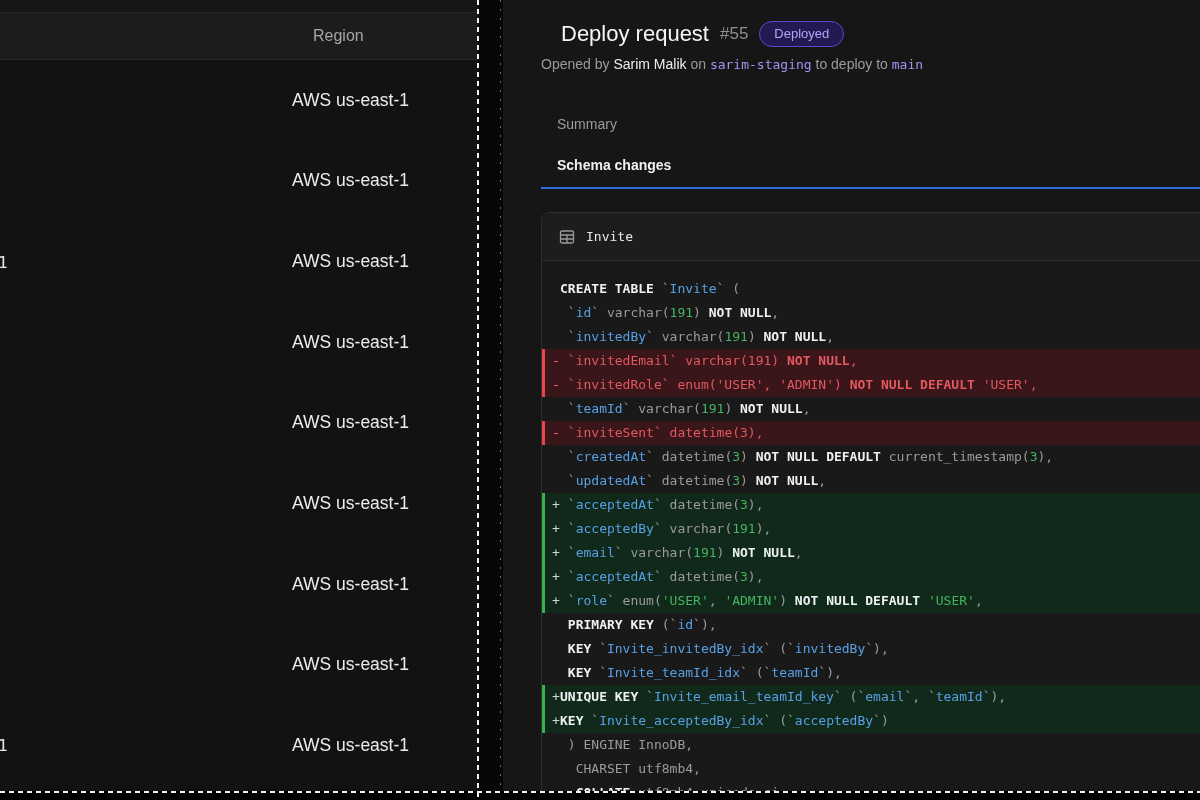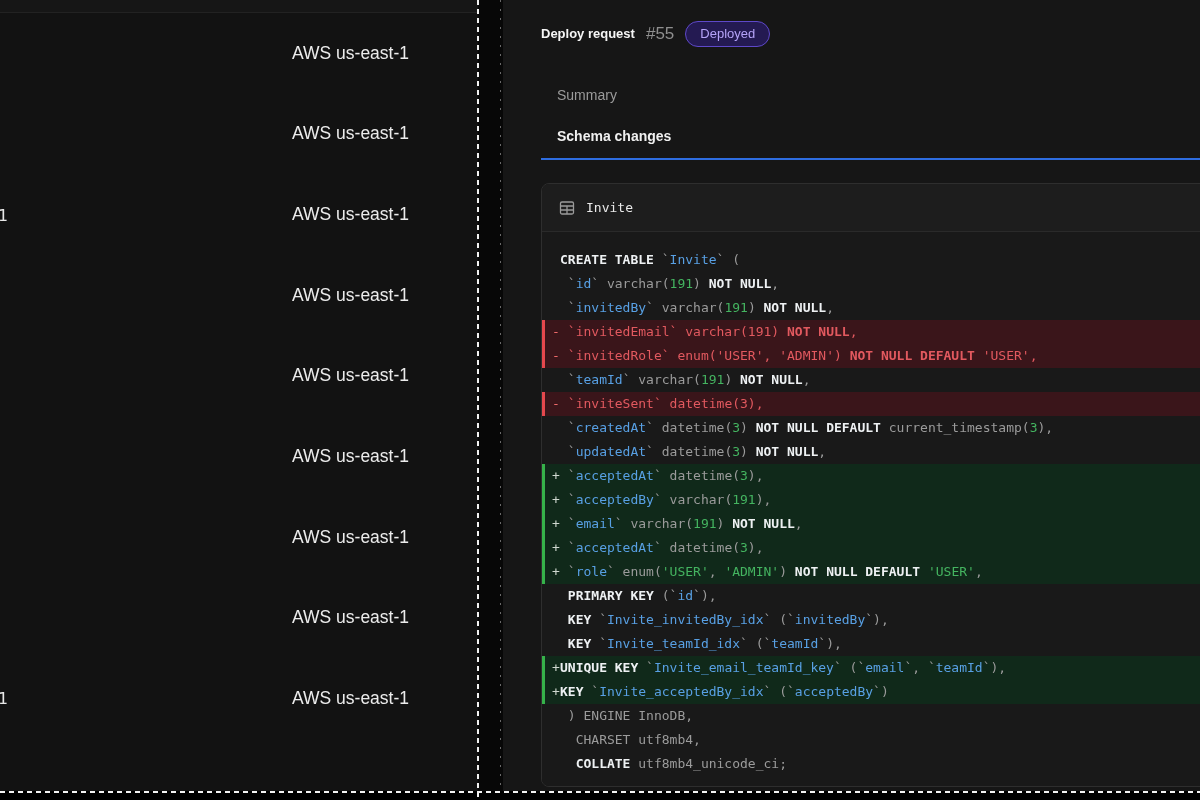--- a/index.html
+++ b/index.html
@@ -31,21 +31,21 @@
   .dash-h { position:absolute; left:0; top:791px; width:1200px; height:2px; z-index:20;
     background:repeating-linear-gradient(to right, #f2f2f2 0 5px, transparent 5px 9px); }
   .bottom-black { position:absolute; left:0; top:793px; width:1200px; height:7px; background:#000; }
 
   
   .right-pane { position:absolute; left:503px; top:0; width:697px; height:791px; background:#161616; overflow:hidden; }
   .rp-inner { padding-left:38px; }
 
   .dr-header { padding-top:20px; }
   .title-row { display:flex; align-items:center; gap:11px; height:27px; }
-  .dr-title { color:#f5f5f5; font-size:13px; font-weight:700; }
+  .dr-title { color:#f5f5f5; font-size:22px; font-weight:400;margin-left:20px; }
   .dr-number { color:#8f8f8f; font-size:17px; }
   .status-badge {
     display:inline-flex; align-items:center; height:26px; padding:0 14px;
     border:1px solid #5e48c9; border-radius:999px; background:#241a52;
     color:#b5a3f8; font-size:13px;
   }
   .dr-subtitle { margin-top:9px; height:20px; color:#9b9b9b; font-size:14px; }
   .dr-subtitle .author { color:#ededed; }
   .dr-subtitle .branch { color:#9d97f2; font:13px "DejaVu Sans Mono", monospace; }
 
@@ -73,20 +73,23 @@
   .line.add { background:#10291a; border-left:3px solid #36b24a; padding-left:15px; }
   .line.add .marker { left:7px; color:#d0d8d0; }
 </style>
 </head>
 <body>
 
 <div id="app">
 
   <div class="left-pane">
     <div class="left-top-strip"></div>
+    <div class="left-header">
+      <span class="col-label">Region</span>
+    </div>
     <div>
         <div class="region-row">
           <span class="region-cell">AWS us-east-1</span>
         </div>
         <div class="region-row">
           <span class="region-cell">AWS us-east-1</span>
         </div>
         <div class="region-row">
           <span class="edge-cell">1</span>
           <span class="region-cell">AWS us-east-1</span>
@@ -116,20 +119,28 @@
   <div class="divider-gap"></div>
   <div class="dot-line"></div>
 
   <div class="right-pane">
     <div class="rp-inner">
       <div class="dr-header">
         <div class="title-row">
           <span class="dr-title">Deploy request</span>
           <span class="dr-number">#55</span>
           <span class="status-badge">Deployed</span>
+        </div>
+        <div class="dr-subtitle">
+          <span>Opened by</span>
+          <span class="author">Sarim Malik</span>
+          <span>on</span>
+          <span class="branch">sarim-staging</span>
+          <span>to deploy to</span>
+          <span class="branch">main</span>
         </div>
       </div>
 
       <div class="tabs">
         <div class="tab">Summary</div>
         <div class="tab active">Schema changes</div>
       </div>
 
       <div class="schema-card">
         <div class="card-header">

